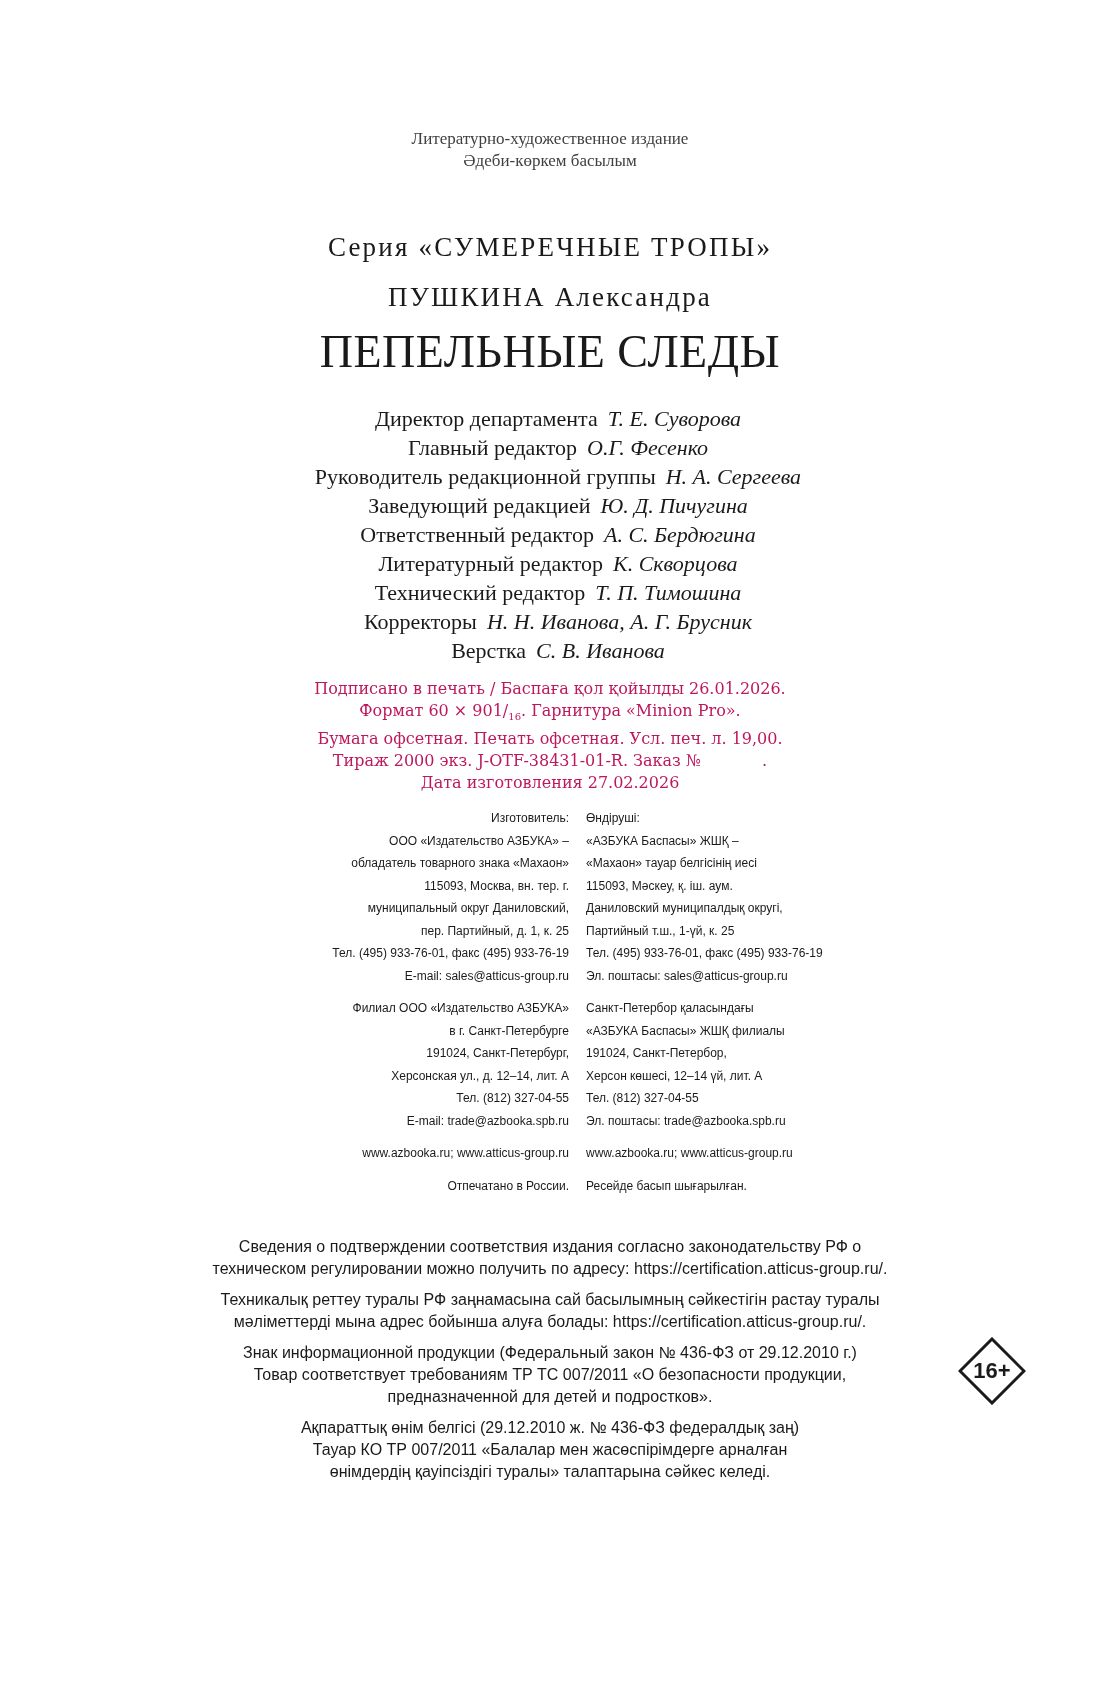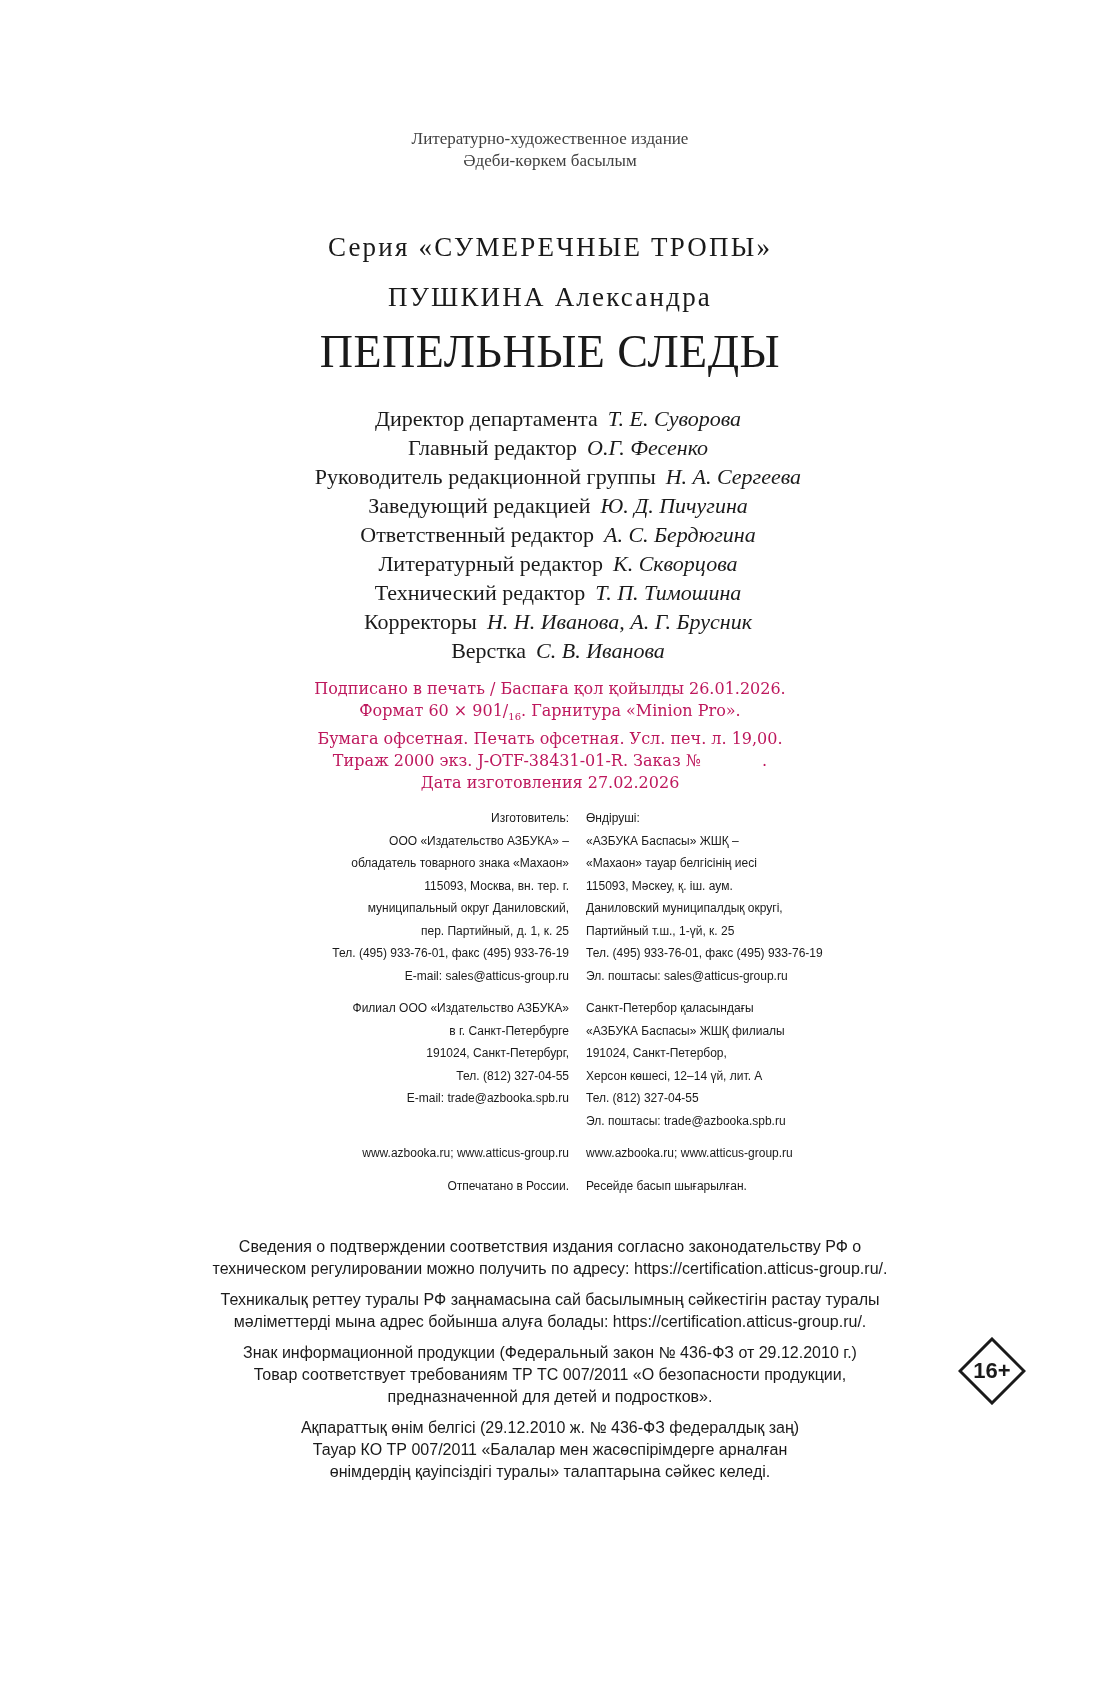--- a/index.html
+++ b/index.html
@@ -93,20 +93,21 @@
         <span class="line">Тел. (495) 933-76-01, факс (495) 933-76-19</span>
         <span class="line">Эл. поштасы: sales@atticus-group.ru</span>
       </div>
     </div>
 
     <div class="block">
       <div class="col-l">
         <span class="line">Филиал ООО «Издательство АЗБУКА»</span>
         <span class="line">в г. Санкт-Петербурге</span>
         <span class="line">191024, Санкт-Петербург,</span>
+        <span class="line">Херсонская ул., д. 12–14, лит. А</span>
         <span class="line">Тел. (812) 327-04-55</span>
         <span class="line">E-mail: trade@azbooka.spb.ru</span>
       </div>
       <div class="col-r">
         <span class="line">Санкт-Петербор қаласындағы</span>
         <span class="line">«АЗБУКА Баспасы» ЖШҚ филиалы</span>
         <span class="line">191024, Санкт-Петербор,</span>
         <span class="line">Херсон көшесі, 12–14 үй, лит. А</span>
         <span class="line">Тел. (812) 327-04-55</span>
         <span class="line">Эл. поштасы: trade@azbooka.spb.ru</span>

